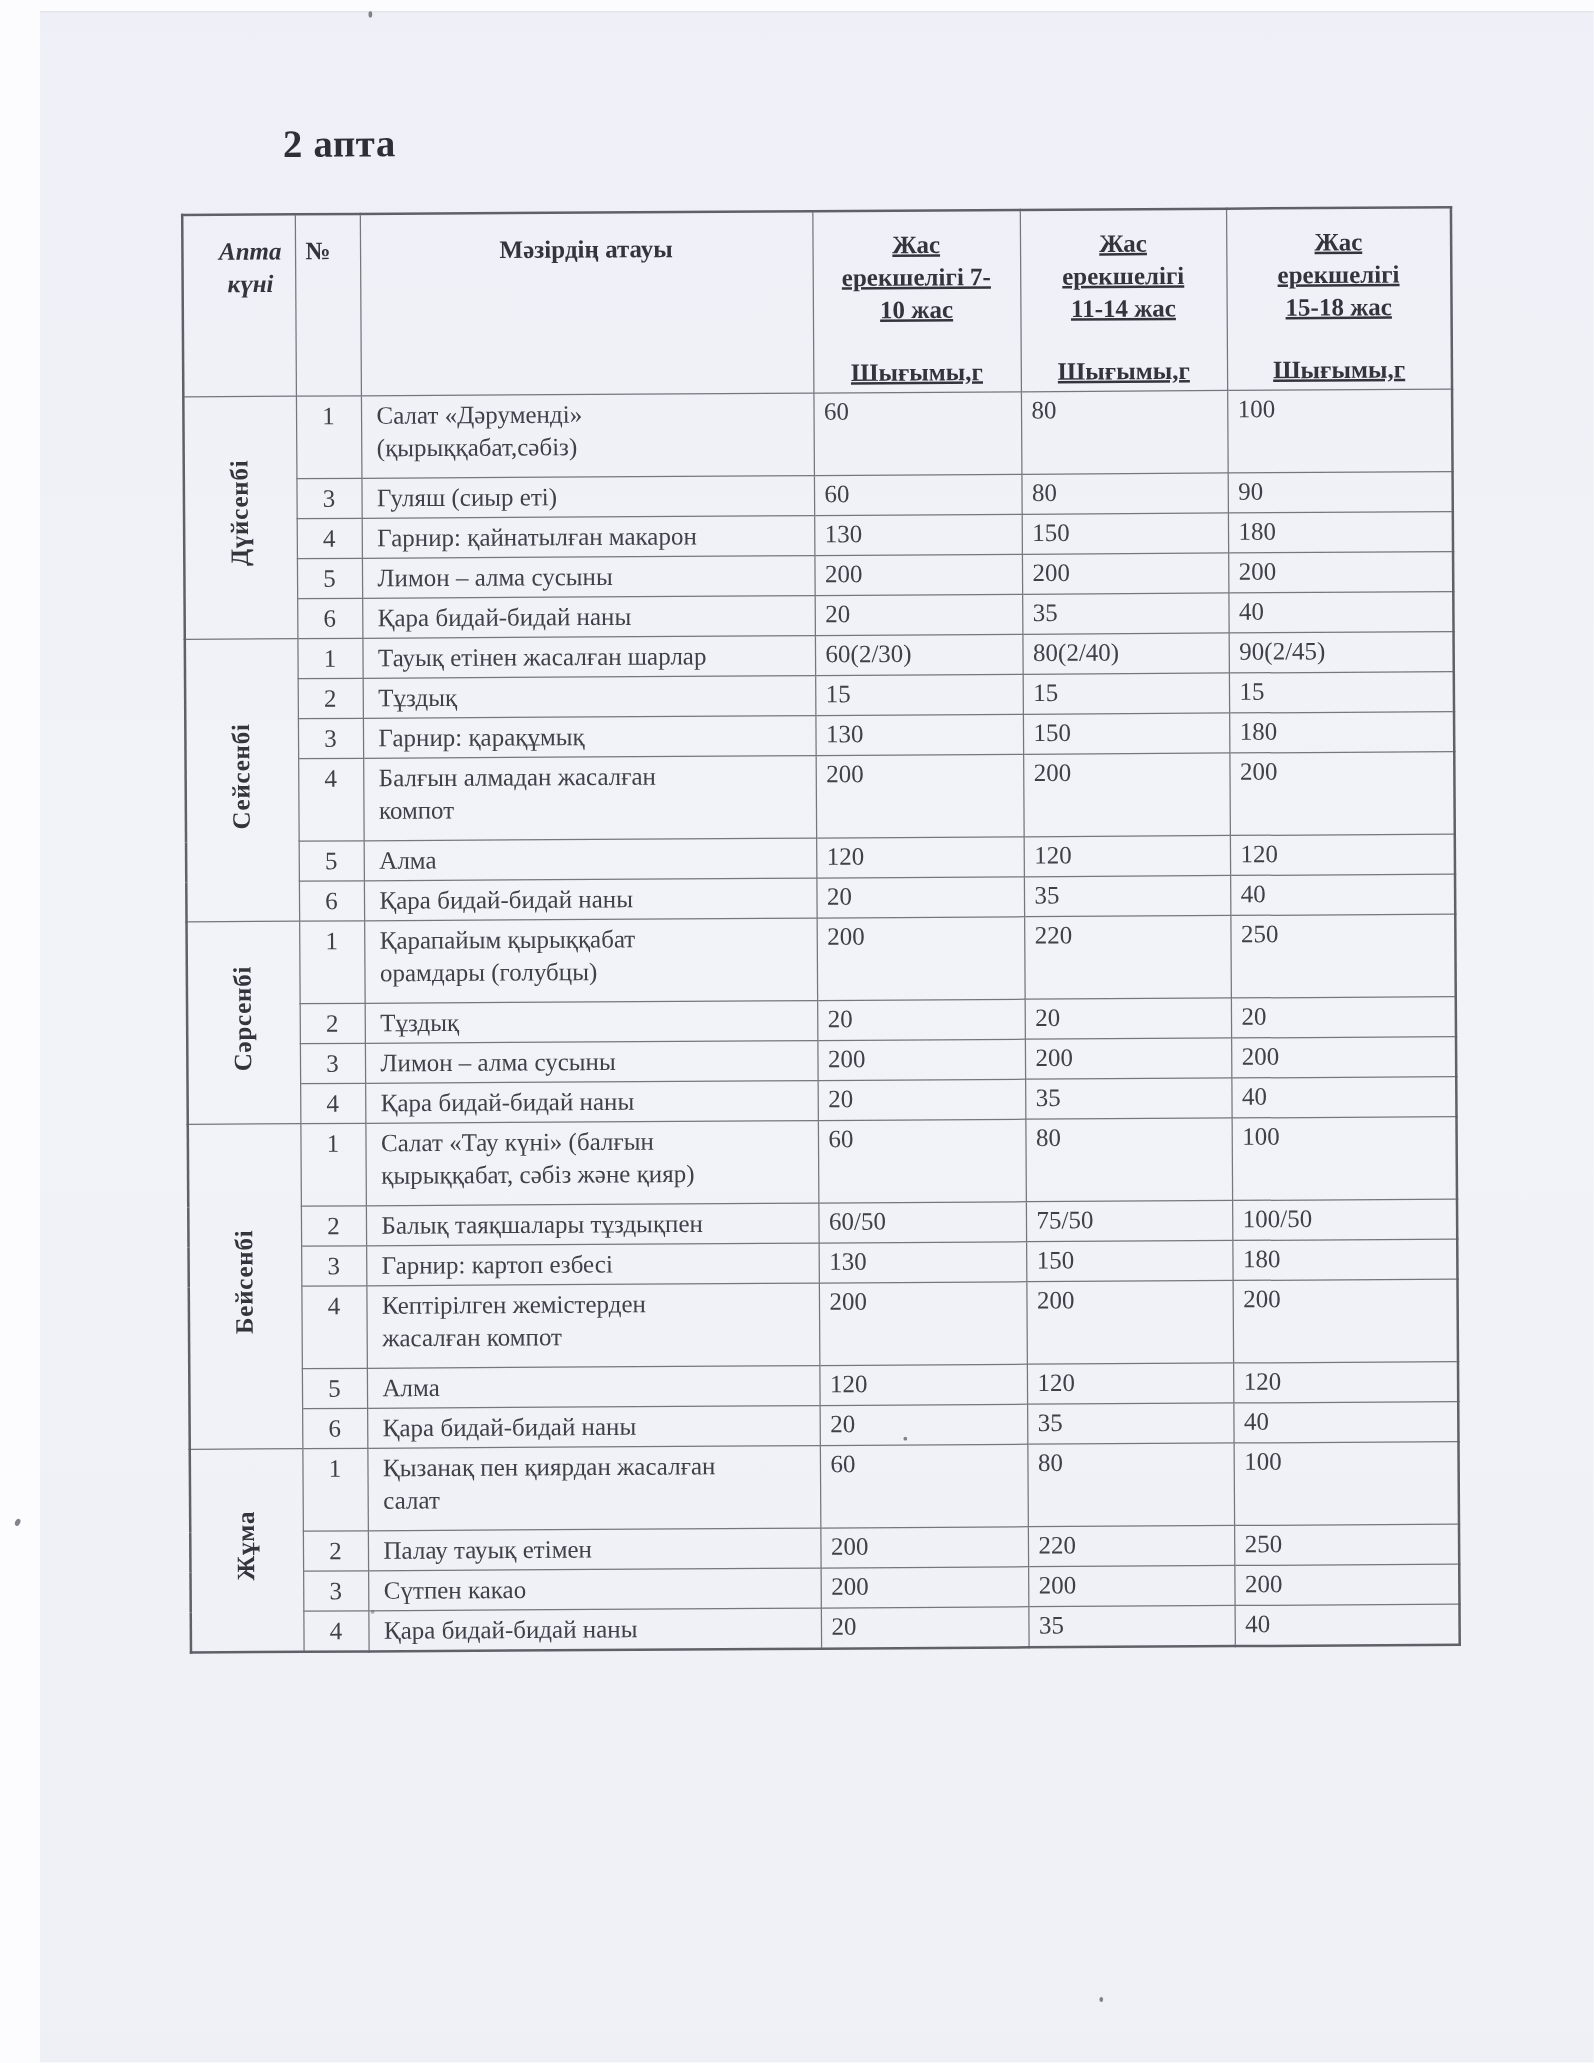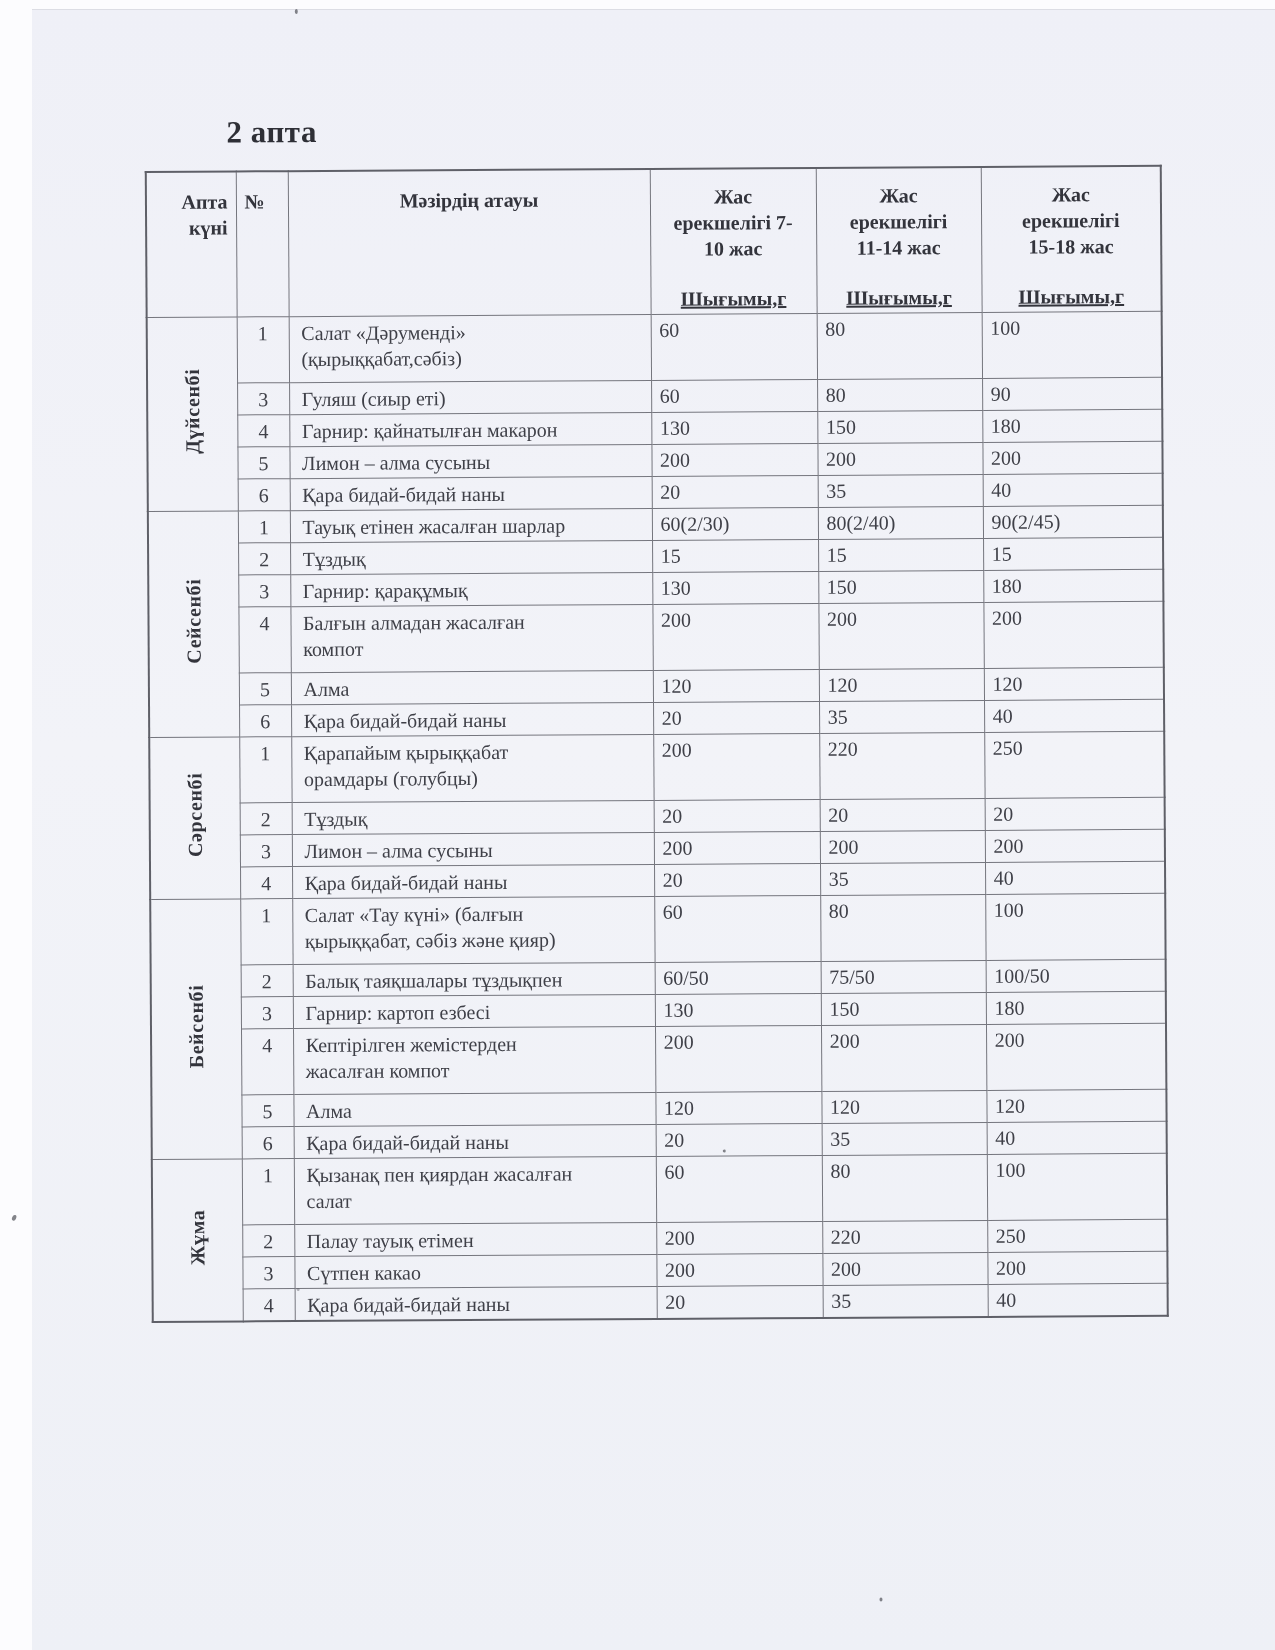--- a/index.html
+++ b/index.html
@@ -12,41 +12,41 @@
   .paper{
     position:absolute;left:32px;top:9px;right:0;bottom:0;
     background:linear-gradient(180deg,#eff0f7 0%,#f2f3f8 45%,#eef0f6 100%);
     border-top:1px solid #dcdde4;
   }
   .sheet{
     position:absolute;left:0;top:0;width:1275px;height:1650px;
     transform:rotate(-0.35deg);transform-origin:640px 700px;
   }
   .doc-title{
-    position:absolute;left:230px;top:112px;
+    position:absolute;left:230px;top:95px;
     font-size:31px;font-weight:700;color:#2e2f36;letter-spacing:.5px;
   }
   table.menu{
     position:absolute;left:148px;top:168px;width:1015px;
     border-collapse:collapse;table-layout:fixed;
     border:2px solid #5f6068;
   }
   .menu th,.menu td{
     border:1px solid #75767e;
     font-size:20px;line-height:1.3;
     padding:2px 8px;vertical-align:top;
     overflow:hidden;
   }
   .menu thead tr{height:117px;}
   .menu thead th{font-weight:700;color:#33343c;}
-  th.h-day{text-align:right;padding-top:16px;padding-left:26px;}
+  th.h-day{text-align:center;padding-top:16px;padding-left:26px;font-style:italic;}
   th.h-num{text-align:left;padding-top:16px;}
   th.h-dish{text-align:center;padding-top:16px;}
   th.h-age{text-align:center;padding-top:14px;}
-  .age-top{display:block;white-space:pre-line;}
+  .age-top{display:block;white-space:pre-line;text-decoration:underline;}
   .age-sub{display:block;text-decoration:underline;margin-top:24px;}
   tr.row{height:29px;}
   tr.row.tall{height:66px;}
   td.day-cell{vertical-align:middle;text-align:center;padding:2px;}
   .day-label{
     display:inline-block;writing-mode:vertical-rl;transform:rotate(180deg);
     font-weight:700;font-size:20px;letter-spacing:.6px;color:#33343c;white-space:nowrap;
   }
   td.num-cell{text-align:center;padding-top:3px;}
   td.dish-cell{white-space:pre-line;padding-left:12px;padding-top:3px;}

